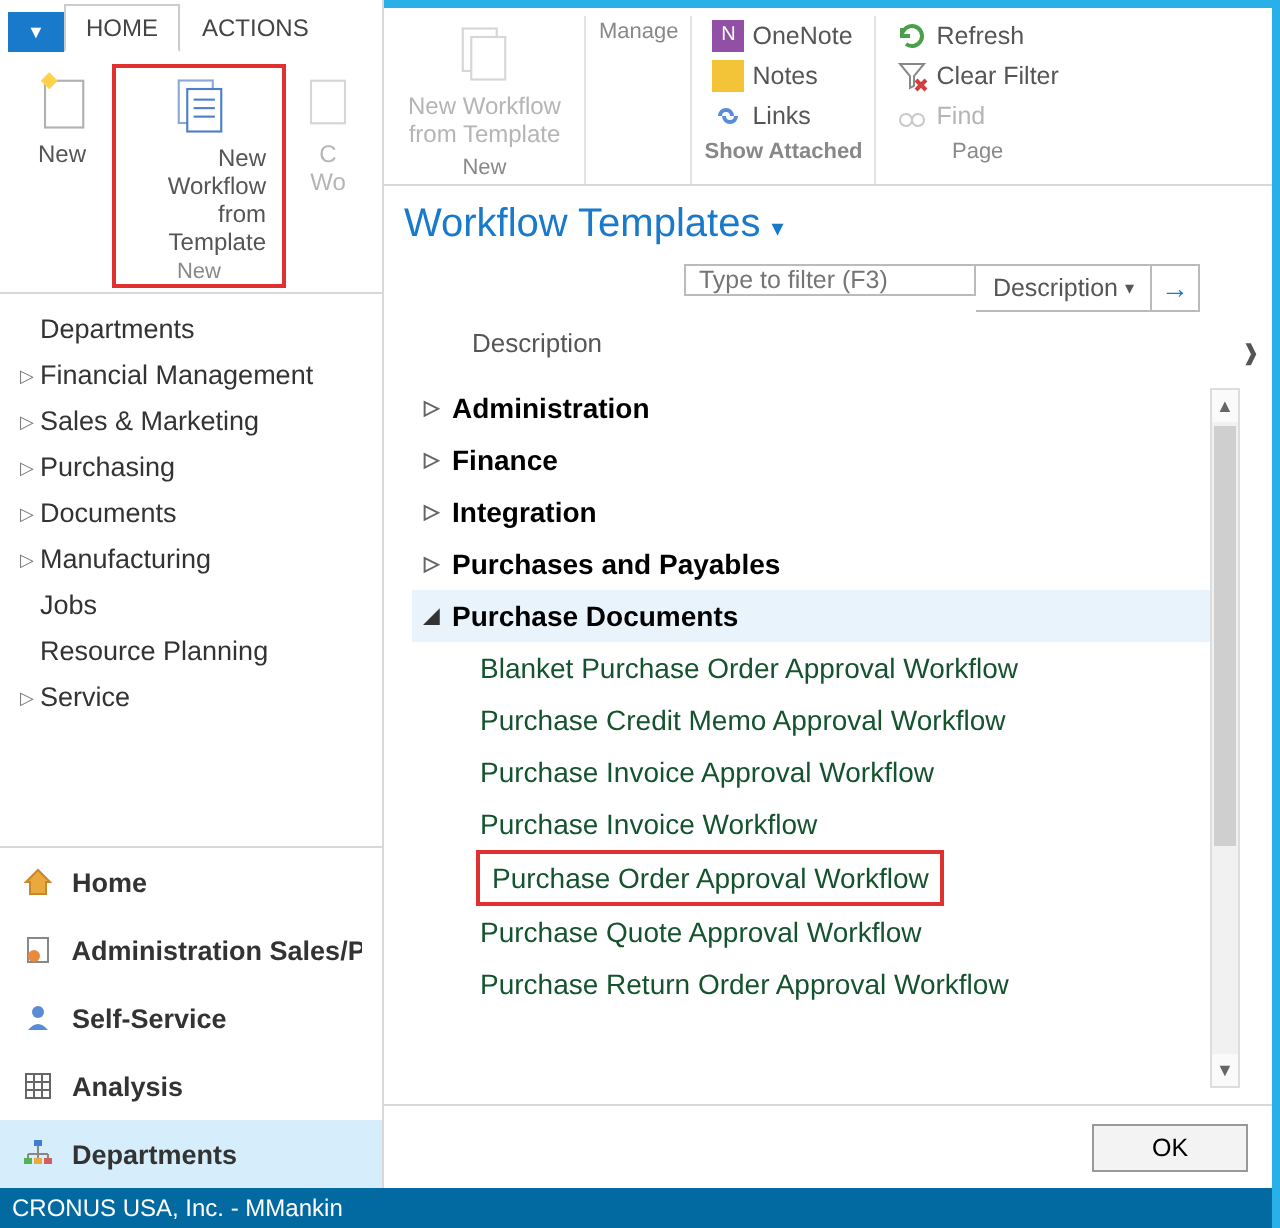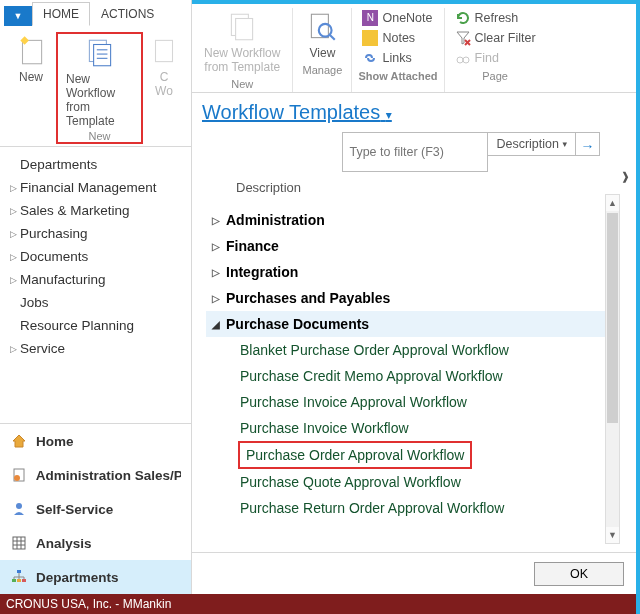--- a/index.html
+++ b/index.html
@@ -6,58 +6,58 @@
   body { width: 640px; height: 614px; overflow: hidden; background: #fff; border-right: 4px solid #29b0e8; position: relative; }
   .main-layout { display: flex; height: 594px; }
   .left-pane { width: 192px; background: #fff; border-right: 1px solid #d8d8d8; display: flex; flex-direction: column; }
   .right-pane { flex: 1; display: flex; flex-direction: column; position: relative; border-top: 4px solid #29b0e8;}
   .tab-strip { height: 26px; display: flex; align-items: flex-end; background: #fff; }
   .dd-btn { width: 28px; height: 20px; background: #1979ca; color: #fff; font-size: 9px; display: flex; align-items: center; justify-content: center; margin-left:4px; margin-top:2px;}
   .tab { padding: 4px 10px; font-size: 12px; color: #444; border: 1px solid transparent; }
   .tab.active { border: 1px solid #ccc; border-bottom: 1px solid #fff; background: #fff; }
   .ribbon-left { display: flex; padding: 6px 4px 2px 8px; border-bottom: 1px solid #d8d8d8; }
   .redbox { border: 2px solid #e03030; }
-  .rb-item { display: flex; flex-direction: column; align-items: center; padding: 2px 6px; font-size: 12px; color: #555; text-align: left; }
+  .rb-item { display: flex; flex-direction: column; align-items: center; padding: 2px 6px; font-size: 12px; color: #555; text-align: right; }
   .rb-ico { width: 34px; height: 34px; margin-bottom: 2px; }
   .rb-label { line-height: 14px; }
   .rb-group-label { font-size: 11px; color: #888; text-align: center; }
   .nav-list { padding-top: 6px; flex: 1; overflow: hidden; }
   .nav-row { display: flex; align-items: center; padding: 4px 10px; font-size: 13.5px; color: #333; cursor: pointer; }
   .nav-row .caret { width: 10px; color: #777; font-size: 9px; }
   .nav-bottom { border-top: 1px solid #d8d8d8; }
   .nb-row { display: flex; align-items: center; padding: 8px 10px; font-size: 13.5px; font-weight: bold; color: #333; cursor: pointer; }
   .nb-row.selected { background: #d6eefb; }
   .nb-ico { width: 18px; height: 18px; margin-right: 8px; display:inline-flex; align-items:center; justify-content:center; }
-  .status-bar { height: 20px; background: #7f1d1d; color: #fff; font-size: 12px; padding: 2px 6px; display:flex; align-items:center; }
+  .status-bar { height: 20px; background: #0369a1; color: #fff; font-size: 12px; padding: 2px 6px; display:flex; align-items:center; }
   .ribbon-right { display: flex; border-bottom: 1px solid #d8d8d8; padding: 4px 0 0 0; }
   .rgrp { display: flex; flex-direction: column; align-items: center; border-right: 1px solid #e4e4e4; padding: 0 6px 2px 6px; }
   .rgrp-label { font-size: 11px; color: #888; margin-top: 2px; }
   .sm-btn { display: flex; align-items: center; font-size: 12.5px; color: #555; padding: 2px 4px; cursor: pointer; }
   .sm-btn svg, .sm-btn .uic { width: 16px; height: 16px; margin-right: 4px; }
   .disabled { color: #b5b5b5; }
-  .page-title { font-size: 20px; color: #1979ca; padding: 8px 10px 4px 10px; text-decoration: underline; }
+  .page-title { font-size: 20px; color: #1979ca; padding: 8px 10px 4px 10px; }
   .filter-bar { display: flex; justify-content: flex-end; padding: 4px 36px 8px 10px; gap:0; }
-  .filter-input { width: 146px; height: 40px; border: 1px solid #bbb; font-size: 12.5px; padding: 2px 6px; color:#888;}
+  .filter-input { width: 146px; height: 16px; border: 1px solid #bbb; font-size: 12.5px; padding: 2px 6px; color:#888;}
   .filter-desc { height:24px; border:1px solid #bbb; border-left:none; font-size:12.5px; padding:2px 8px; display:flex; align-items:center; color:#555; cursor:pointer;}
   .filter-go { width:24px; height:24px; border:1px solid #bbb; border-left:none; display:flex; align-items:center; justify-content:center; color:#1979ca; cursor:pointer; font-size:14px;}
   .chev-btn { position:absolute; right:6px; top:166px; font-size:11px; color:#555; cursor:pointer;}
   .tree-area { flex:1; position: relative; padding: 0 30px 0 14px; overflow:hidden; }
   .desc-header { font-size: 13px; color:#555; padding: 0 0 12px 30px;}
   .tree-row { display:flex; align-items:center; font-size: 14px; padding: 5px 2px 5px 6px; cursor:pointer; }
   .tree-row .tcaret { width:14px; font-size:10px; color:#666; }
   .tree-row.bold { font-weight: bold; }
   .tree-row.expanded { background:#e8f3fb; }
   .tree-child { padding: 5px 2px 5px 34px; font-size:14px; color:#14532d; cursor:pointer;}
   .tree-child.hl { border:2px solid #e03030; display:inline-block; margin-left:32px; padding:4px 6px;}
   .scrollbar { position:absolute; right:16px; top:190px; bottom:50px; width:15px; background:#f1f1f1; border:1px solid #ddd;}
   .scrollbar .up, .scrollbar .dn { height:16px; text-align:center; font-size:9px; color:#666; line-height:16px; background:#fafafa; cursor:pointer;}
   .scrollbar .thumb { position:absolute; left:1px; right:1px; top:18px; height:210px; background:#cfcfcf;}
   .scrollbar .dn { position:absolute; bottom:0; left:0; right:0;}
   .btn-bar { position:absolute; bottom:0; left:0; right:0; height:42px; border-top:1px solid #d8d8d8; display:flex; justify-content:flex-end; align-items:center; padding-right:12px; gap:10px; background:#fff;}
-  .dlg-btn { width:90px; height:24px; border:1px solid #999; background:#f3f3f3; font-size:12.5px; cursor:pointer;}
+  .dlg-btn { width:78px; height:24px; border:1px solid #999; background:#f3f3f3; font-size:12.5px; cursor:pointer;}
 </style>
 </head>
 <body>
 
 <div class="main-layout">
 
   <div class="left-pane">
     <div class="tab-strip">
       <div class="dd-btn">▼</div>
       <div class="tab active">HOME</div>
@@ -198,28 +198,20 @@
           <svg class="rb-ico" viewBox="0 0 32 32">
               <rect x="6" y="4" width="16" height="20" fill="#fff" stroke="#d6d6d6"></rect>
               <rect x="10" y="8" width="16" height="20" fill="#fff" stroke="#d6d6d6"></rect>
             </svg>
           <div class="rb-label">New Workflow</div>
           <div class="rb-label">from Template</div>
         </div>
         <div class="rgrp-label">New</div>
       </div>
       <div class="rgrp">
-        <div class="rb-item">
-          <svg class="rb-ico" viewBox="0 0 32 32">
-              <rect x="6" y="4" width="16" height="22" fill="#fff" stroke="#999"></rect>
-              <circle cx="19" cy="19" r="6" fill="none" stroke="#5a8bd6" stroke-width="2"></circle>
-              <line x1="23" y1="23" x2="28" y2="28" stroke="#5a8bd6" stroke-width="2"></line>
-            </svg>
-          <div class="rb-label">View</div>
-        </div>
         <div class="rgrp-label">Manage</div>
       </div>
       <div class="rgrp" style="align-items:flex-start;">
         <div class="sm-btn">
             <span class="uic" style="background:#9150a6;color:#fff;font-size:10px;line-height:16px;text-align:center;">N</span>
             <span>OneNote</span>
           </div>
         <div class="sm-btn">
             <span class="uic" style="background:#f4c438;"></span>
             <span>Notes</span>

